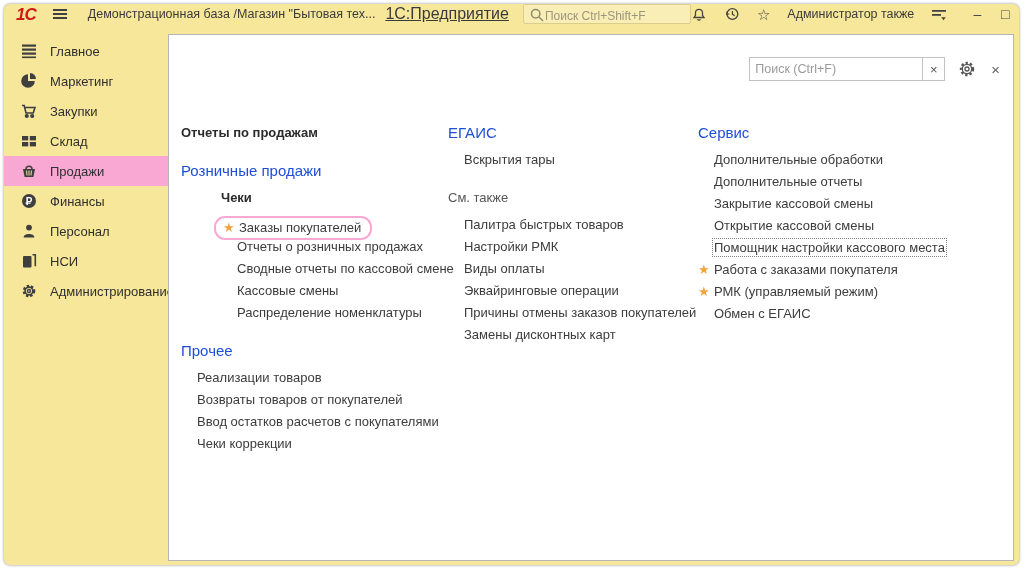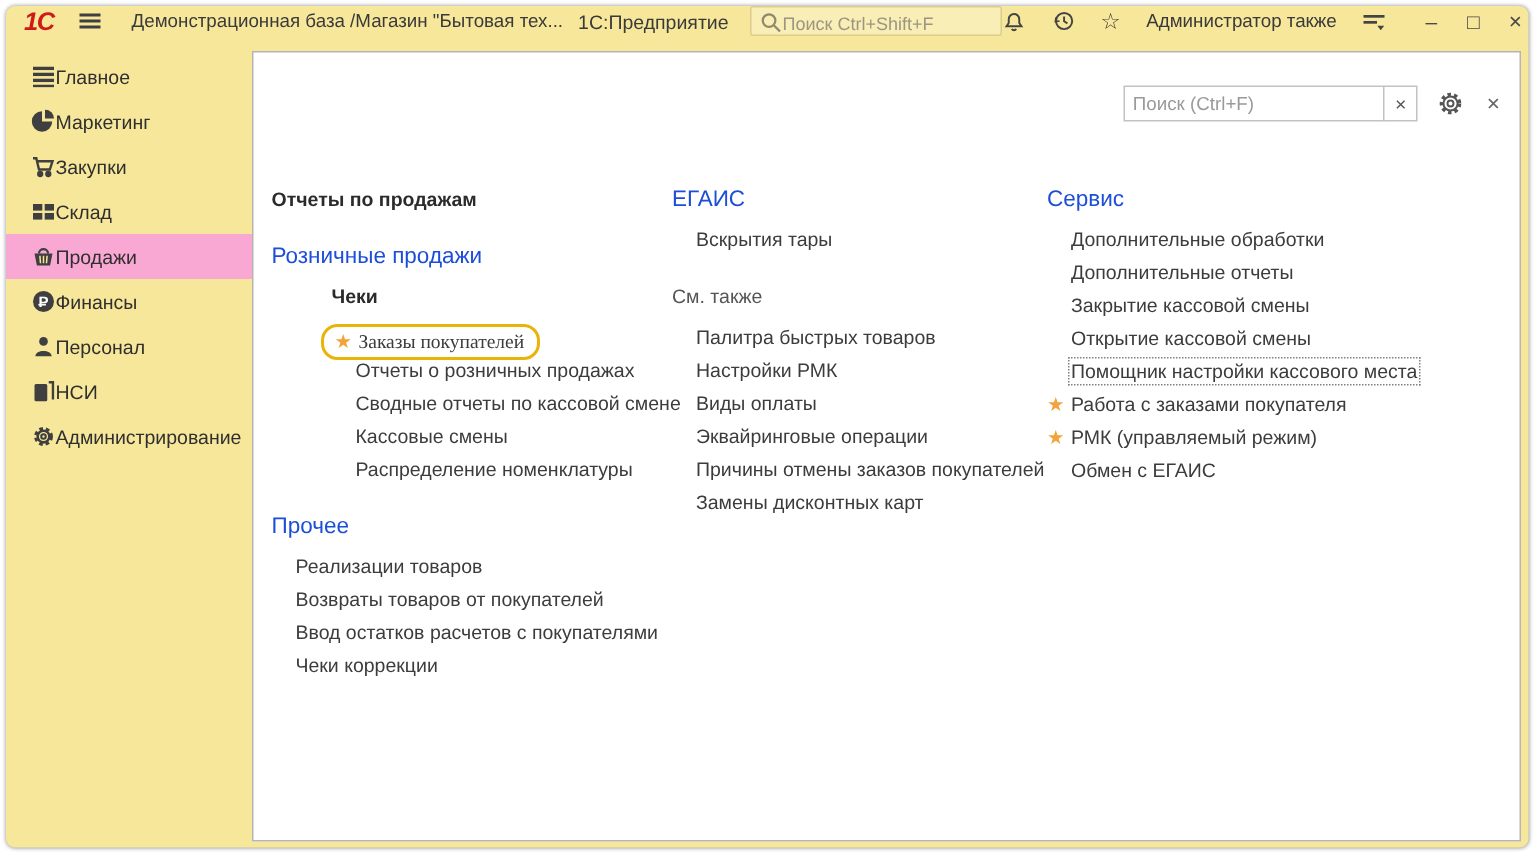--- a/index.html
+++ b/index.html
@@ -9,36 +9,36 @@
     background:#f7e79b; border-radius:6px; box-shadow:0 0 3px rgba(0,0,0,.45); overflow:hidden; }
 
   
   #titlebar { height:20px; display:flex; align-items:center; padding:0 12px; }
   .logo { color:#cf1a1a; font-weight:bold; font-style:italic; font-size:17px;
     letter-spacing:-1px; line-height:1; }
   .tb-icon { display:inline-flex; width:16px; height:16px; align-items:center; justify-content:center; }
   .tb-icon svg { width:16px; height:16px; }
   #hamburger { margin-left:16px; }
   .tb-title { margin-left:20px; font-size:12.5px; color:#3a3a3a; white-space:nowrap; }
-  .tb-app { margin-left:10px; font-size:13px; color:#3a3a3a; white-space:nowrap; }
+  .tb-app { margin-left:10px; font-size:16px; color:#3a3a3a; white-space:nowrap;text-decoration:underline; }
   #tb-search { margin-left:14px; width:168px; height:20px; background:#f9eeb6;
     border:1px solid #ddcd8d; border-radius:2px; display:flex; align-items:flex-end; padding:0 5px; }
   #tb-search input { flex:1; min-width:0; border:0; background:transparent; outline:none;
     font-size:12px; color:#444; font-family:"Liberation Sans", sans-serif; }
   #tb-search input::placeholder { color:#9c9680; }
   .tb-spacer { flex:1; }
   .tb-right { display:flex; align-items:center; gap:17px; }
   .star-glyph { font-size:15px; color:#444; line-height:1; }
   .tb-user { font-size:12.5px; color:#3a3a3a; white-space:nowrap; }
   .tb-controls { display:flex; align-items:center; gap:4px; margin-left:18px; }
   .tb-controls span { width:24px; text-align:center; color:#4a4a4a; font-size:14px; line-height:1; }
 
   
   #sidebar { position:absolute; left:0; top:30px; bottom:0; width:164px; padding-top:2px; }
-  .side-item { height:30px; display:flex; align-items:center; padding-left:17px; 
+  .side-item { height:30px; display:flex; align-items:center; padding-left:17px; gap:13px;
     font-size:13px; color:#2f2f2f; white-space:nowrap; }
   .side-item.selected { background:#f9a8d4; }
   .side-icon { width:16px; height:16px; display:inline-flex; flex:0 0 16px; }
   .side-icon svg { width:16px; height:16px; }
 
   
   #panel { position:absolute; left:164px; top:30px; right:5px; bottom:4px;
     background:#fff; border:1px solid #b5b5b5; }
   #panel-search { position:absolute; top:22px; right:13px; display:flex; align-items:center; }
   #panel-search input { width:174px; height:24px; border:1px solid #c2c2c2; padding:0 5px;
@@ -55,22 +55,22 @@
   #col0 { left:12px; } #col1 { left:279px; } #col2 { left:529px; }
   .section { margin-top:16px; }
   .section:first-child { margin-top:0; }
   .section.tight { margin-top:2px;margin-left:40px; }
   .heading { height:22px; line-height:22px; margin-bottom:5px; }
   .heading.green { color:#1d4ed8; font-size:15px; }
   .heading.bold  { font-weight:bold; color:#2b2b2b; }
   .heading.plain { color:#555; }
   .mrow { height:22px; line-height:22px; padding-left:16px; }
   .star { display:inline-block; width:16px; margin-left:-16px; color:#f2a33c; font-size:13px; }
-  .mrow.boxed .inner { display:inline-block; border:2px solid #eab308; border-radius:11px;
-    padding:0 9px 0 23px; margin-left:-23px; height:24px; line-height:20px; vertical-align:-3px;font-family:Liberation Serif, serif; }
+  .mrow.boxed .inner { display:inline-block; border:2px solid #f9a8d4; border-radius:11px;
+    padding:0 9px 0 23px; margin-left:-23px; height:24px; line-height:20px; vertical-align:-3px; }
   .mrow.focused .inner { outline:1px dotted #808080; outline-offset:1px; }
 </style>
 </head>
 <body>
 
 <div id="window">
 
   <div id="titlebar">
     <span class="logo">1С</span>
     <span class="tb-icon" id="hamburger">

